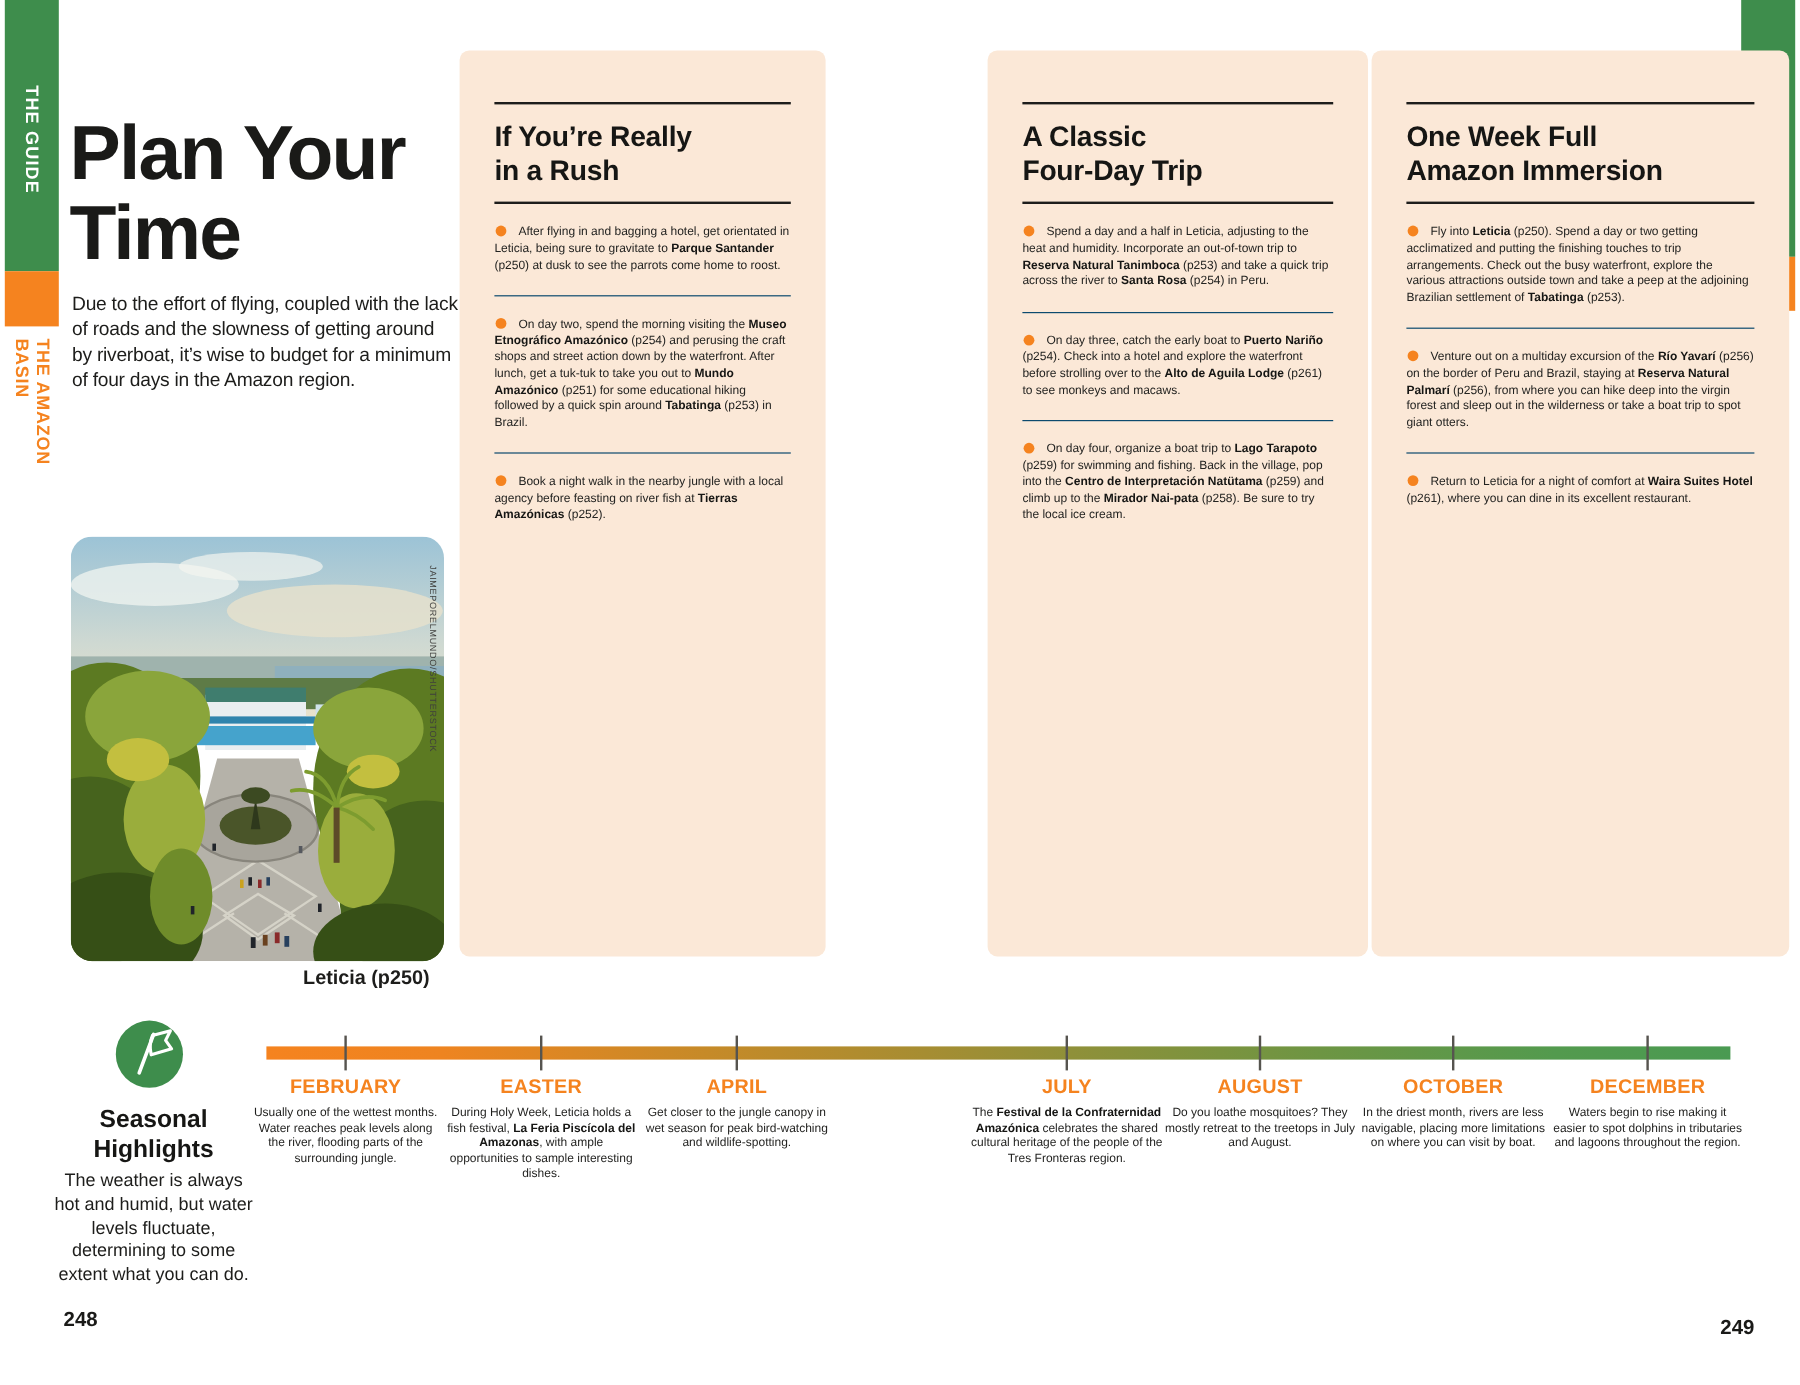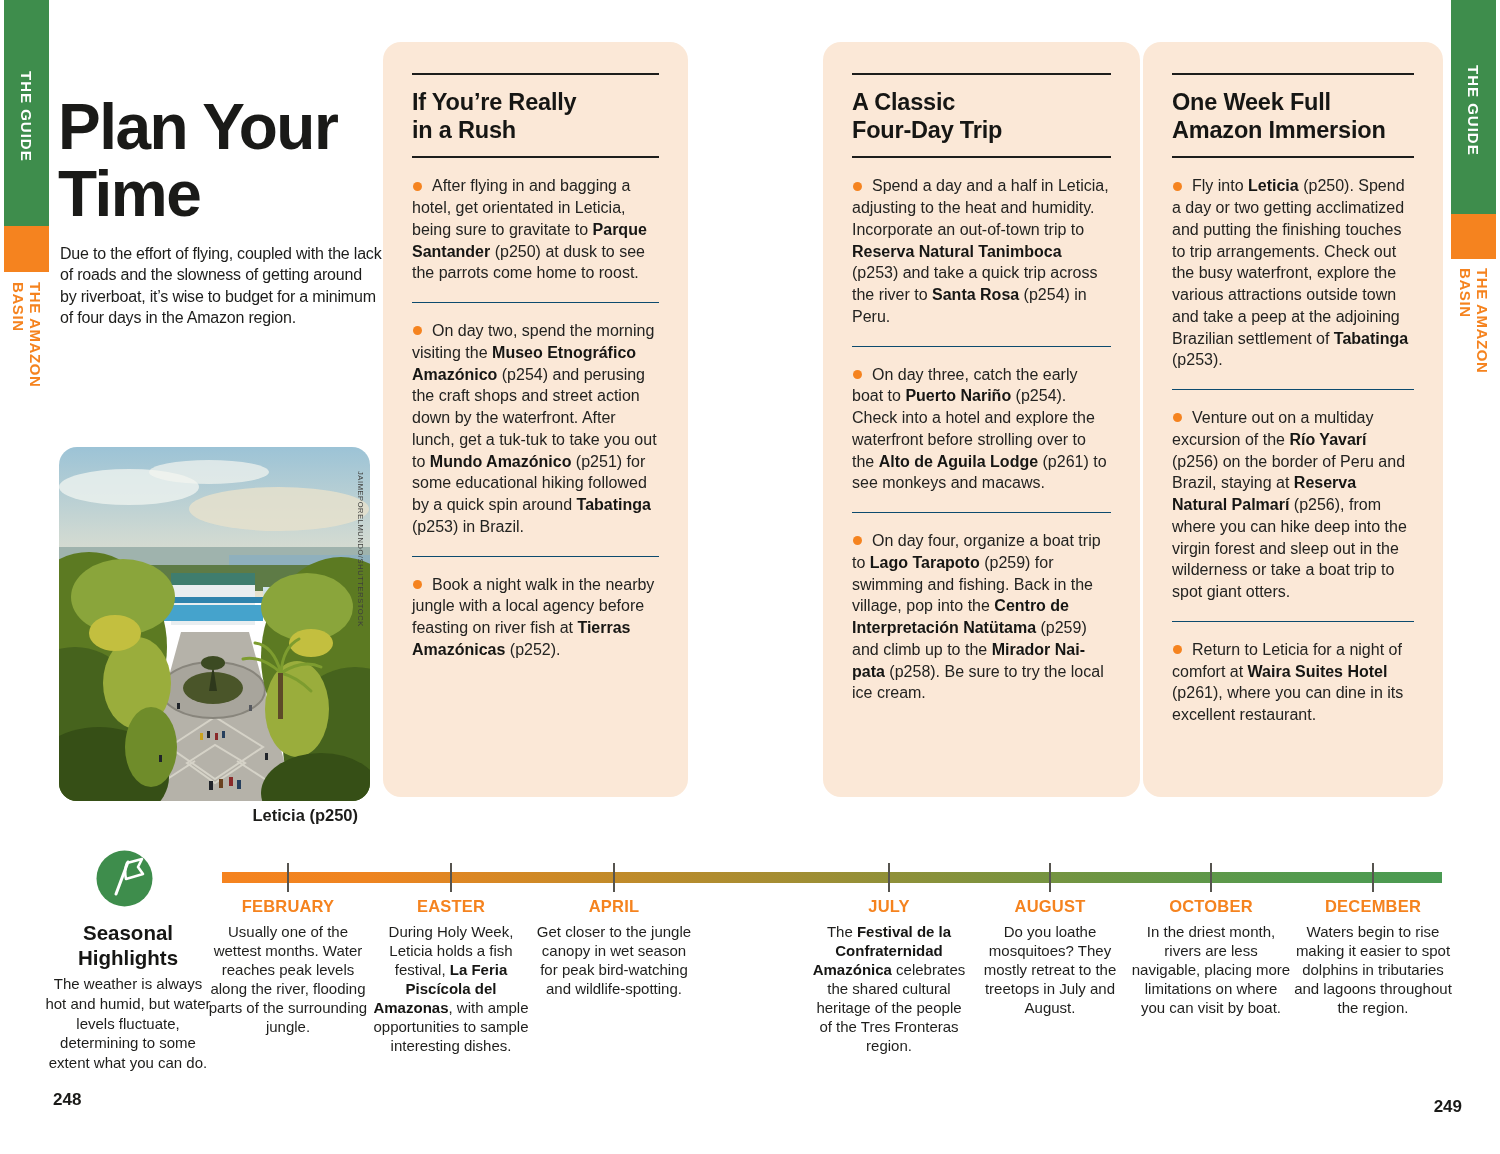--- a/index.html
+++ b/index.html
@@ -24,47 +24,47 @@
   
   #photo{position:absolute;left:59px;top:447px;width:311px;height:354px;border-radius:18px;
          overflow:hidden;}
   #photo svg{display:block;}
   #photo-credit{position:absolute;left:356px;top:471px;writing-mode:vertical-rl;font-size:7.5px;
                 letter-spacing:0.6px;color:#3f3f3d;}
   #photo-caption{position:absolute;left:100px;top:806px;width:258px;text-align:right;
                  font-weight:700;font-size:16.5px;}
 
   
-  .column{position:absolute;top:42px;height:755px;background:#fbe8d7;border-radius:18px;
-          box-sizing:border-box;padding:0 29px;}
+  .column{position:absolute;top:42px;height:755px;background:#fbe8d7;border-radius:8px;
+          box-sizing:border-box;padding:12px 29px;}
   .rule-top{border-top:2px solid #1d1d1b;margin-top:31px;}
   .column h2{font-size:23.5px;line-height:1.2;margin:13px 0 12px 0;letter-spacing:-0.2px;
              white-space:pre-line;color:#161614;}
   .rule-title{border-top:2px solid #1d1d1b;}
-  .bullet{padding:17px 0 18px 0;font-size:16px;line-height:1.36;color:#232321;}
+  .bullet{padding:17px 0 18px 0;font-size:10px;line-height:1.36;color:#232321;}
   .bullet + .bullet{border-top:1px solid #0c4a6e;}
   .bullet b{color:#161614;}
   .dot{display:inline-block;width:9px;height:9px;border-radius:50%;background:#f5831f;
        margin:0 10px 2px 1px;vertical-align:middle;}
 
   
   #flag-badge{position:absolute;left:96px;top:850px;}
   #seasonal-title{position:absolute;left:28px;top:921px;width:200px;text-align:center;
                   font-weight:700;font-size:20.5px;line-height:1.2;white-space:pre-line;color:#161614;}
   #seasonal-body{position:absolute;left:44px;top:974px;width:168px;text-align:center;
                  font-size:15px;line-height:1.32;}
 
   
   #timeline-bar{position:absolute;left:222px;top:872px;width:1220px;height:11px;
     background:linear-gradient(90deg,#f5831f 0%,#ee8420 12%,#c68a28 30%,#a68d32 45%,
                #8f9039 55%,#6d9543 72%,#539a4e 88%,#4a9a52 100%);}
   .tick{position:absolute;top:863px;width:2px;height:29px;background:#56544f;}
   .month{position:absolute;top:897px;width:160px;text-align:center;}
   .month .mlabel{font-weight:700;font-size:16.5px;color:#f5831f;letter-spacing:0.2px;}
-  .month .mtext{margin-top:6px;font-size:15px;line-height:1.27;color:#1f1f1d;}
+  .month .mtext{margin-top:6px;font-size:10px;line-height:1.27;color:#1f1f1d;}
   .month .mtext b{color:#161614;}
 
   .pagenum{position:absolute;font-weight:700;font-size:17px;color:#1a1a18;}
   #pagenum-left{left:53px;top:1090px;}
   #pagenum-right{left:1402px;top:1097px;width:60px;text-align:right;}
 </style>
 </head>
 <body>
 
 <div id="page">
@@ -180,21 +180,21 @@
       </div>
       <div class="column" style="left: 823px; width: 317px;">
         <div class="rule-top"></div>
         <h2>A Classic
 Four-Day Trip</h2>
         <div class="rule-title"></div>
         <div class="bullet"><span class="dot"></span>Spend a day and a half in Leticia, adjusting to the heat and humidity. Incorporate an out-of-town trip to <b>Reserva Natural Tanimboca</b> (p253) and take a quick trip across the river to <b>Santa Rosa</b> (p254) in Peru.</div>
         <div class="bullet"><span class="dot"></span>On day three, catch the early boat to <b>Puerto Nariño</b> (p254). Check into a hotel and explore the waterfront before strolling over to the <b>Alto de Aguila Lodge</b> (p261) to see monkeys and macaws.</div>
         <div class="bullet"><span class="dot"></span>On day four, organize a boat trip to <b>Lago Tarapoto</b> (p259) for swimming and fishing. Back in the village, pop into the <b>Centro de Interpretación Natütama</b> (p259) and climb up to the <b>Mirador Nai-pata</b> (p258). Be sure to try the local ice cream.</div>
       </div>
-      <div class="column" style="left: 1143px; width: 300px;">
+      <div class="column" style="left: 1143px; width: 348px;">
         <div class="rule-top"></div>
         <h2>One Week Full
 Amazon Immersion</h2>
         <div class="rule-title"></div>
         <div class="bullet"><span class="dot"></span>Fly into <b>Leticia</b> (p250). Spend a day or two getting acclimatized and putting the finishing touches to trip arrangements. Check out the busy waterfront, explore the various attractions outside town and take a peep at the adjoining Brazilian settlement of <b>Tabatinga</b> (p253).</div>
         <div class="bullet"><span class="dot"></span>Venture out on a multiday excursion of the <b>Río Yavarí</b> (p256) on the border of Peru and Brazil, staying at <b>Reserva Natural Palmarí</b> (p256), from where you can hike deep into the virgin forest and sleep out in the wilderness or take a boat trip to spot giant otters.</div>
         <div class="bullet"><span class="dot"></span>Return to Leticia for a night of comfort at <b>Waira Suites Hotel</b> (p261), where you can dine in its excellent restaurant.</div>
       </div>
     </div>
 

